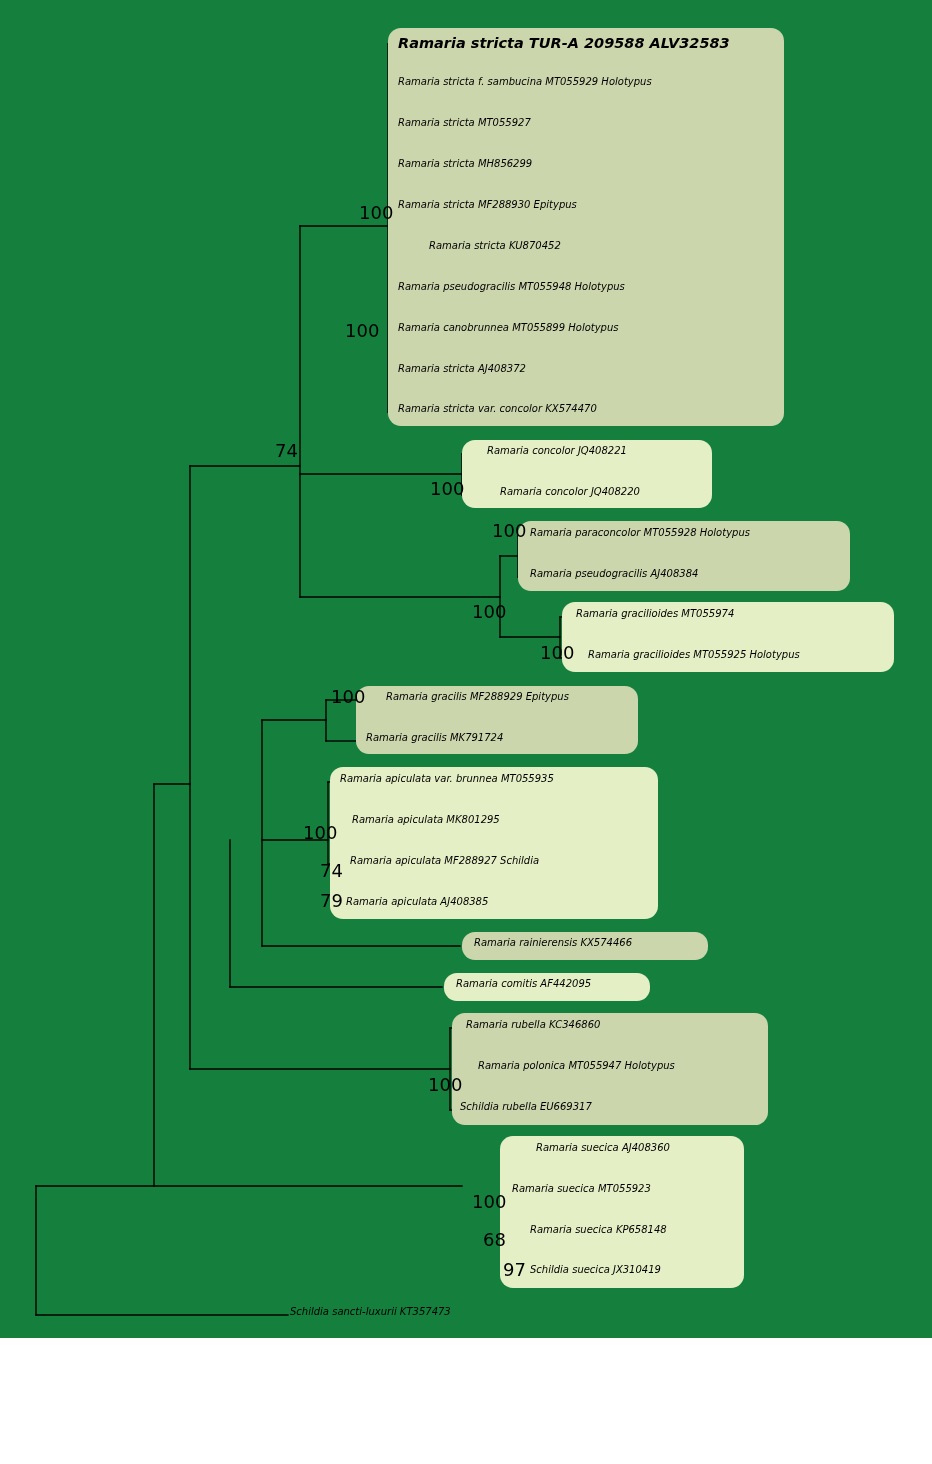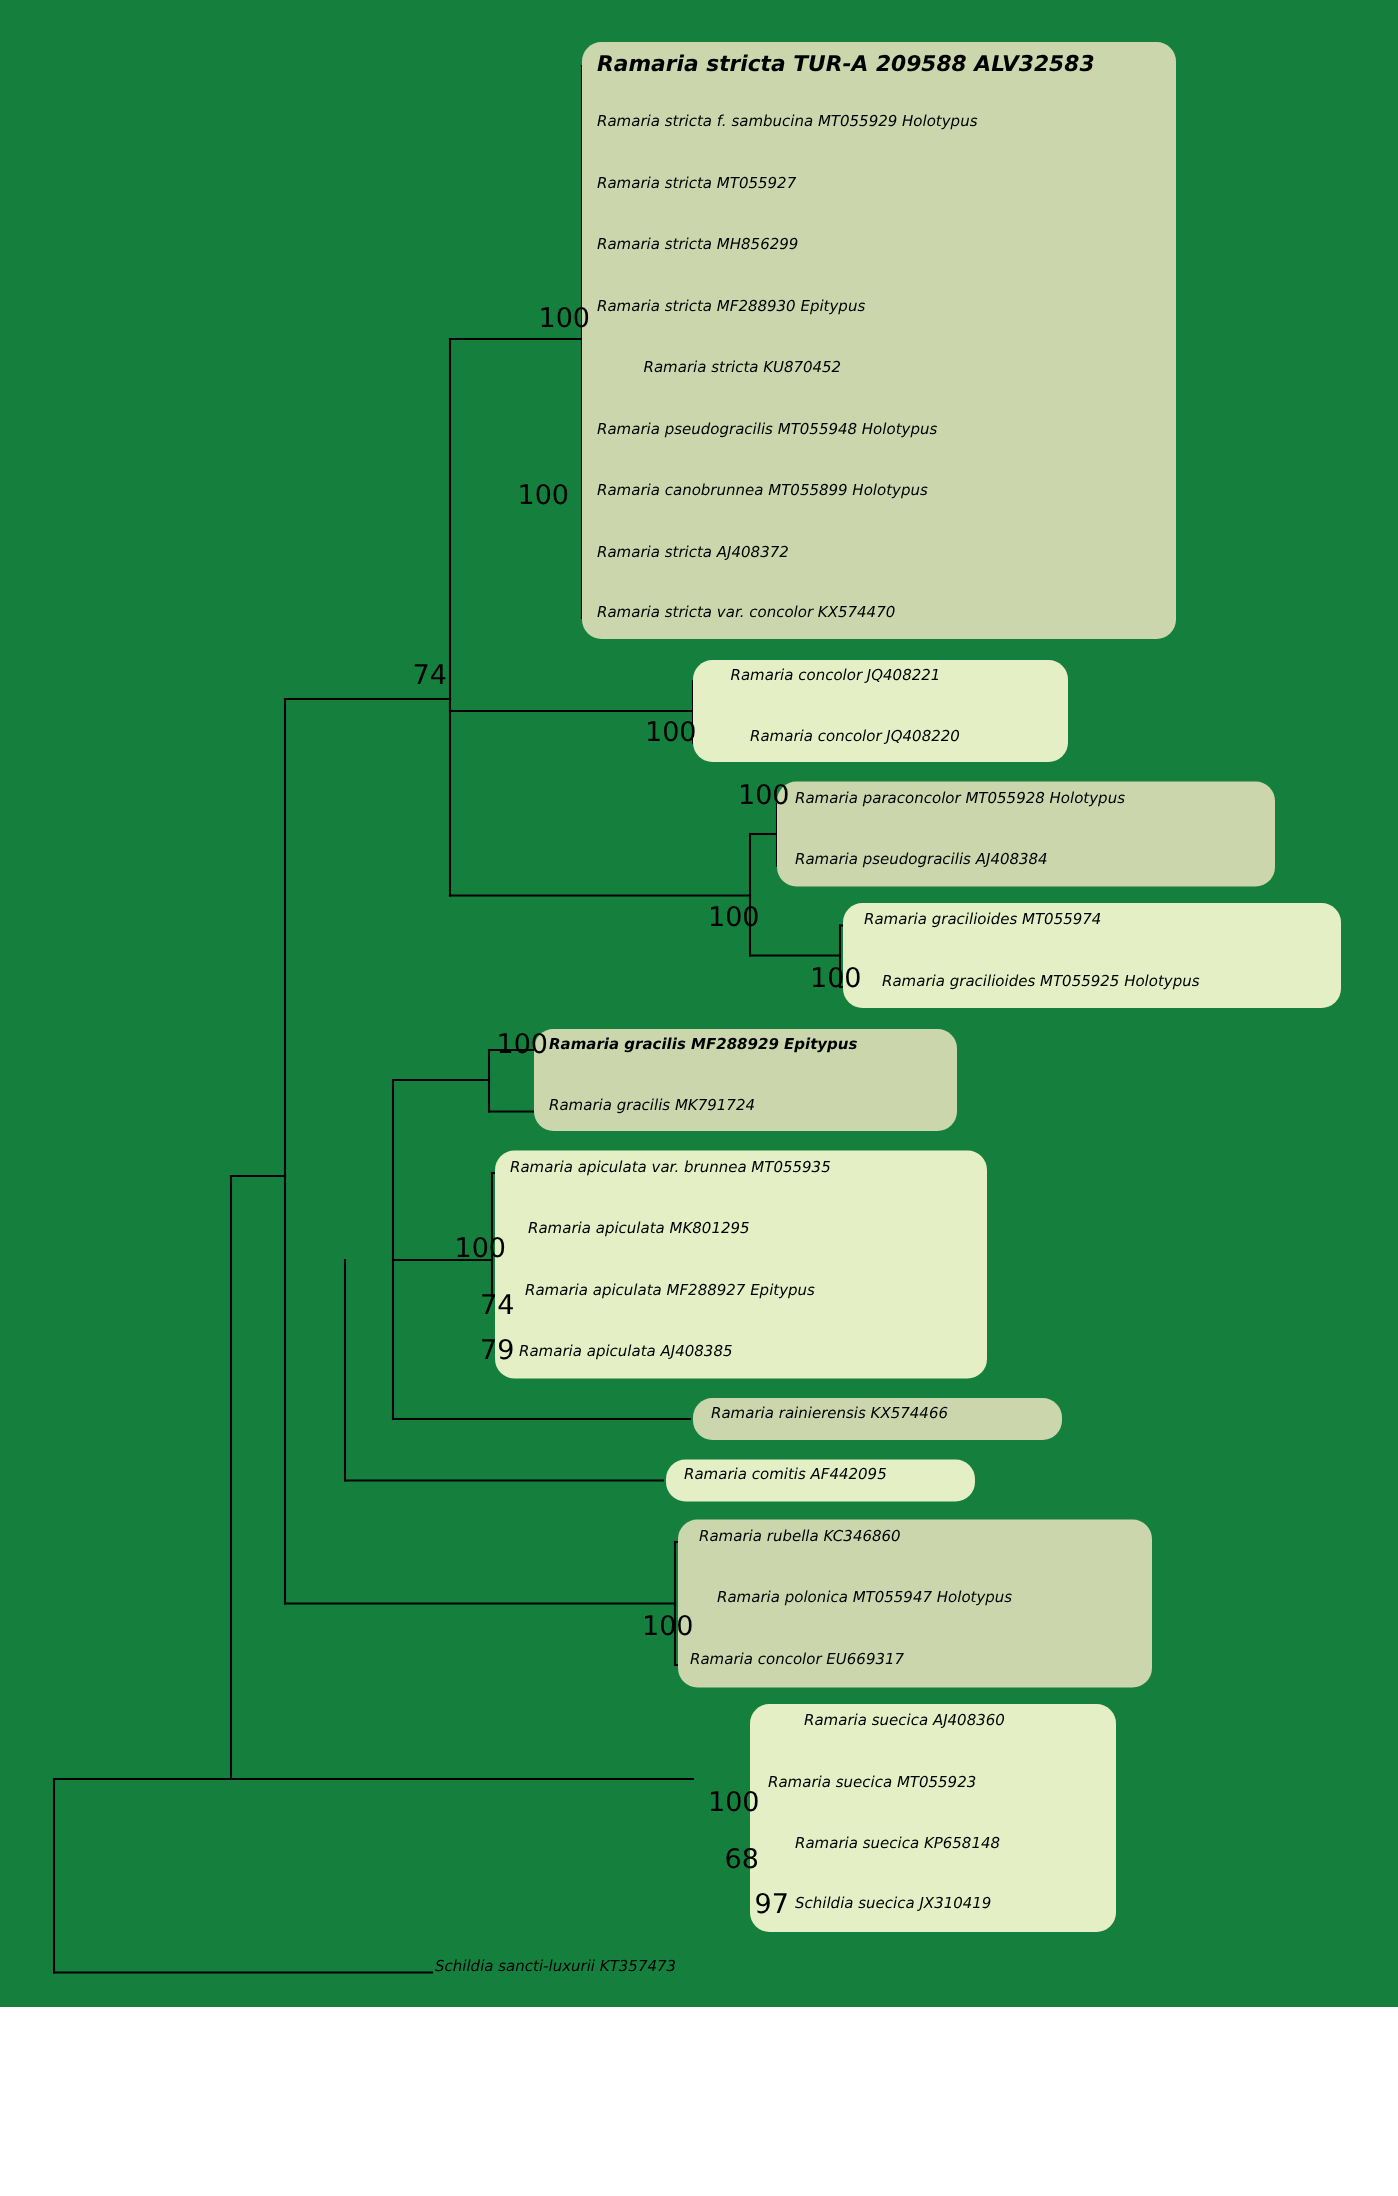--- a/index.html
+++ b/index.html
@@ -167,31 +167,31 @@
       <div class="taxon" style="left: 398px; top: 282px;">Ramaria pseudogracilis MT055948 Holotypus</div>
       <div class="taxon" style="left: 398px; top: 323px;">Ramaria canobrunnea MT055899 Holotypus</div>
       <div class="taxon" style="left: 398px; top: 364px;">Ramaria stricta AJ408372</div>
       <div class="taxon" style="left: 398px; top: 404px;">Ramaria stricta var. concolor KX574470</div>
       <div class="taxon" style="left: 487px; top: 446px;">Ramaria concolor JQ408221</div>
       <div class="taxon" style="left: 500px; top: 487px;">Ramaria concolor JQ408220</div>
       <div class="taxon" style="left: 530px; top: 528px;">Ramaria paraconcolor MT055928 Holotypus</div>
       <div class="taxon" style="left: 530px; top: 569px;">Ramaria pseudogracilis AJ408384</div>
       <div class="taxon" style="left: 576px; top: 609px;">Ramaria gracilioides MT055974</div>
       <div class="taxon" style="left: 588px; top: 650px;">Ramaria gracilioides MT055925 Holotypus</div>
-      <div class="taxon" style="left: 366px; top: 692px; font-weight: bold;">Ramaria gracilis MF288929 Epitypus</div>
+      <div class="taxon" style="left: 386px; top: 692px;">Ramaria gracilis MF288929 Epitypus</div>
       <div class="taxon" style="left: 366px; top: 733px;">Ramaria gracilis MK791724</div>
       <div class="taxon" style="left: 340px; top: 774px;">Ramaria apiculata var. brunnea MT055935</div>
       <div class="taxon" style="left: 352px; top: 815px;">Ramaria apiculata MK801295</div>
-      <div class="taxon" style="left: 350px; top: 856px;">Ramaria apiculata MF288927 Epitypus</div>
+      <div class="taxon" style="left: 350px; top: 856px;">Ramaria apiculata MF288927 Schildia</div>
       <div class="taxon" style="left: 346px; top: 897px;">Ramaria apiculata AJ408385</div>
       <div class="taxon" style="left: 474px; top: 938px;">Ramaria rainierensis KX574466</div>
       <div class="taxon" style="left: 456px; top: 979px;">Ramaria comitis AF442095</div>
       <div class="taxon" style="left: 466px; top: 1020px;">Ramaria rubella KC346860</div>
       <div class="taxon" style="left: 478px; top: 1061px; text-align: center;">Ramaria polonica MT055947 Holotypus</div>
-      <div class="taxon" style="left: 460px; top: 1102px;">Ramaria concolor EU669317</div>
+      <div class="taxon" style="left: 460px; top: 1102px;">Schildia rubella EU669317</div>
       <div class="taxon" style="left: 536px; top: 1143px;">Ramaria suecica AJ408360</div>
       <div class="taxon" style="left: 512px; top: 1184px;">Ramaria suecica MT055923</div>
       <div class="taxon" style="left: 530px; top: 1225px;">Ramaria suecica KP658148</div>
       <div class="taxon" style="left: 530px; top: 1265px;">Schildia suecica JX310419</div>
       <div class="taxon" style="left: 290px; top: 1307px;">Schildia sancti-luxurii KT357473</div>
       <div class="boot" style="left: 359px; top: 204px;">100</div>
       <div class="boot" style="left: 345px; top: 322px;">100</div>
       <div class="boot" style="left: 275px; top: 442px;">74</div>
       <div class="boot" style="left: 430px; top: 480px;">100</div>
       <div class="boot" style="left: 492px; top: 522px;">100</div>

